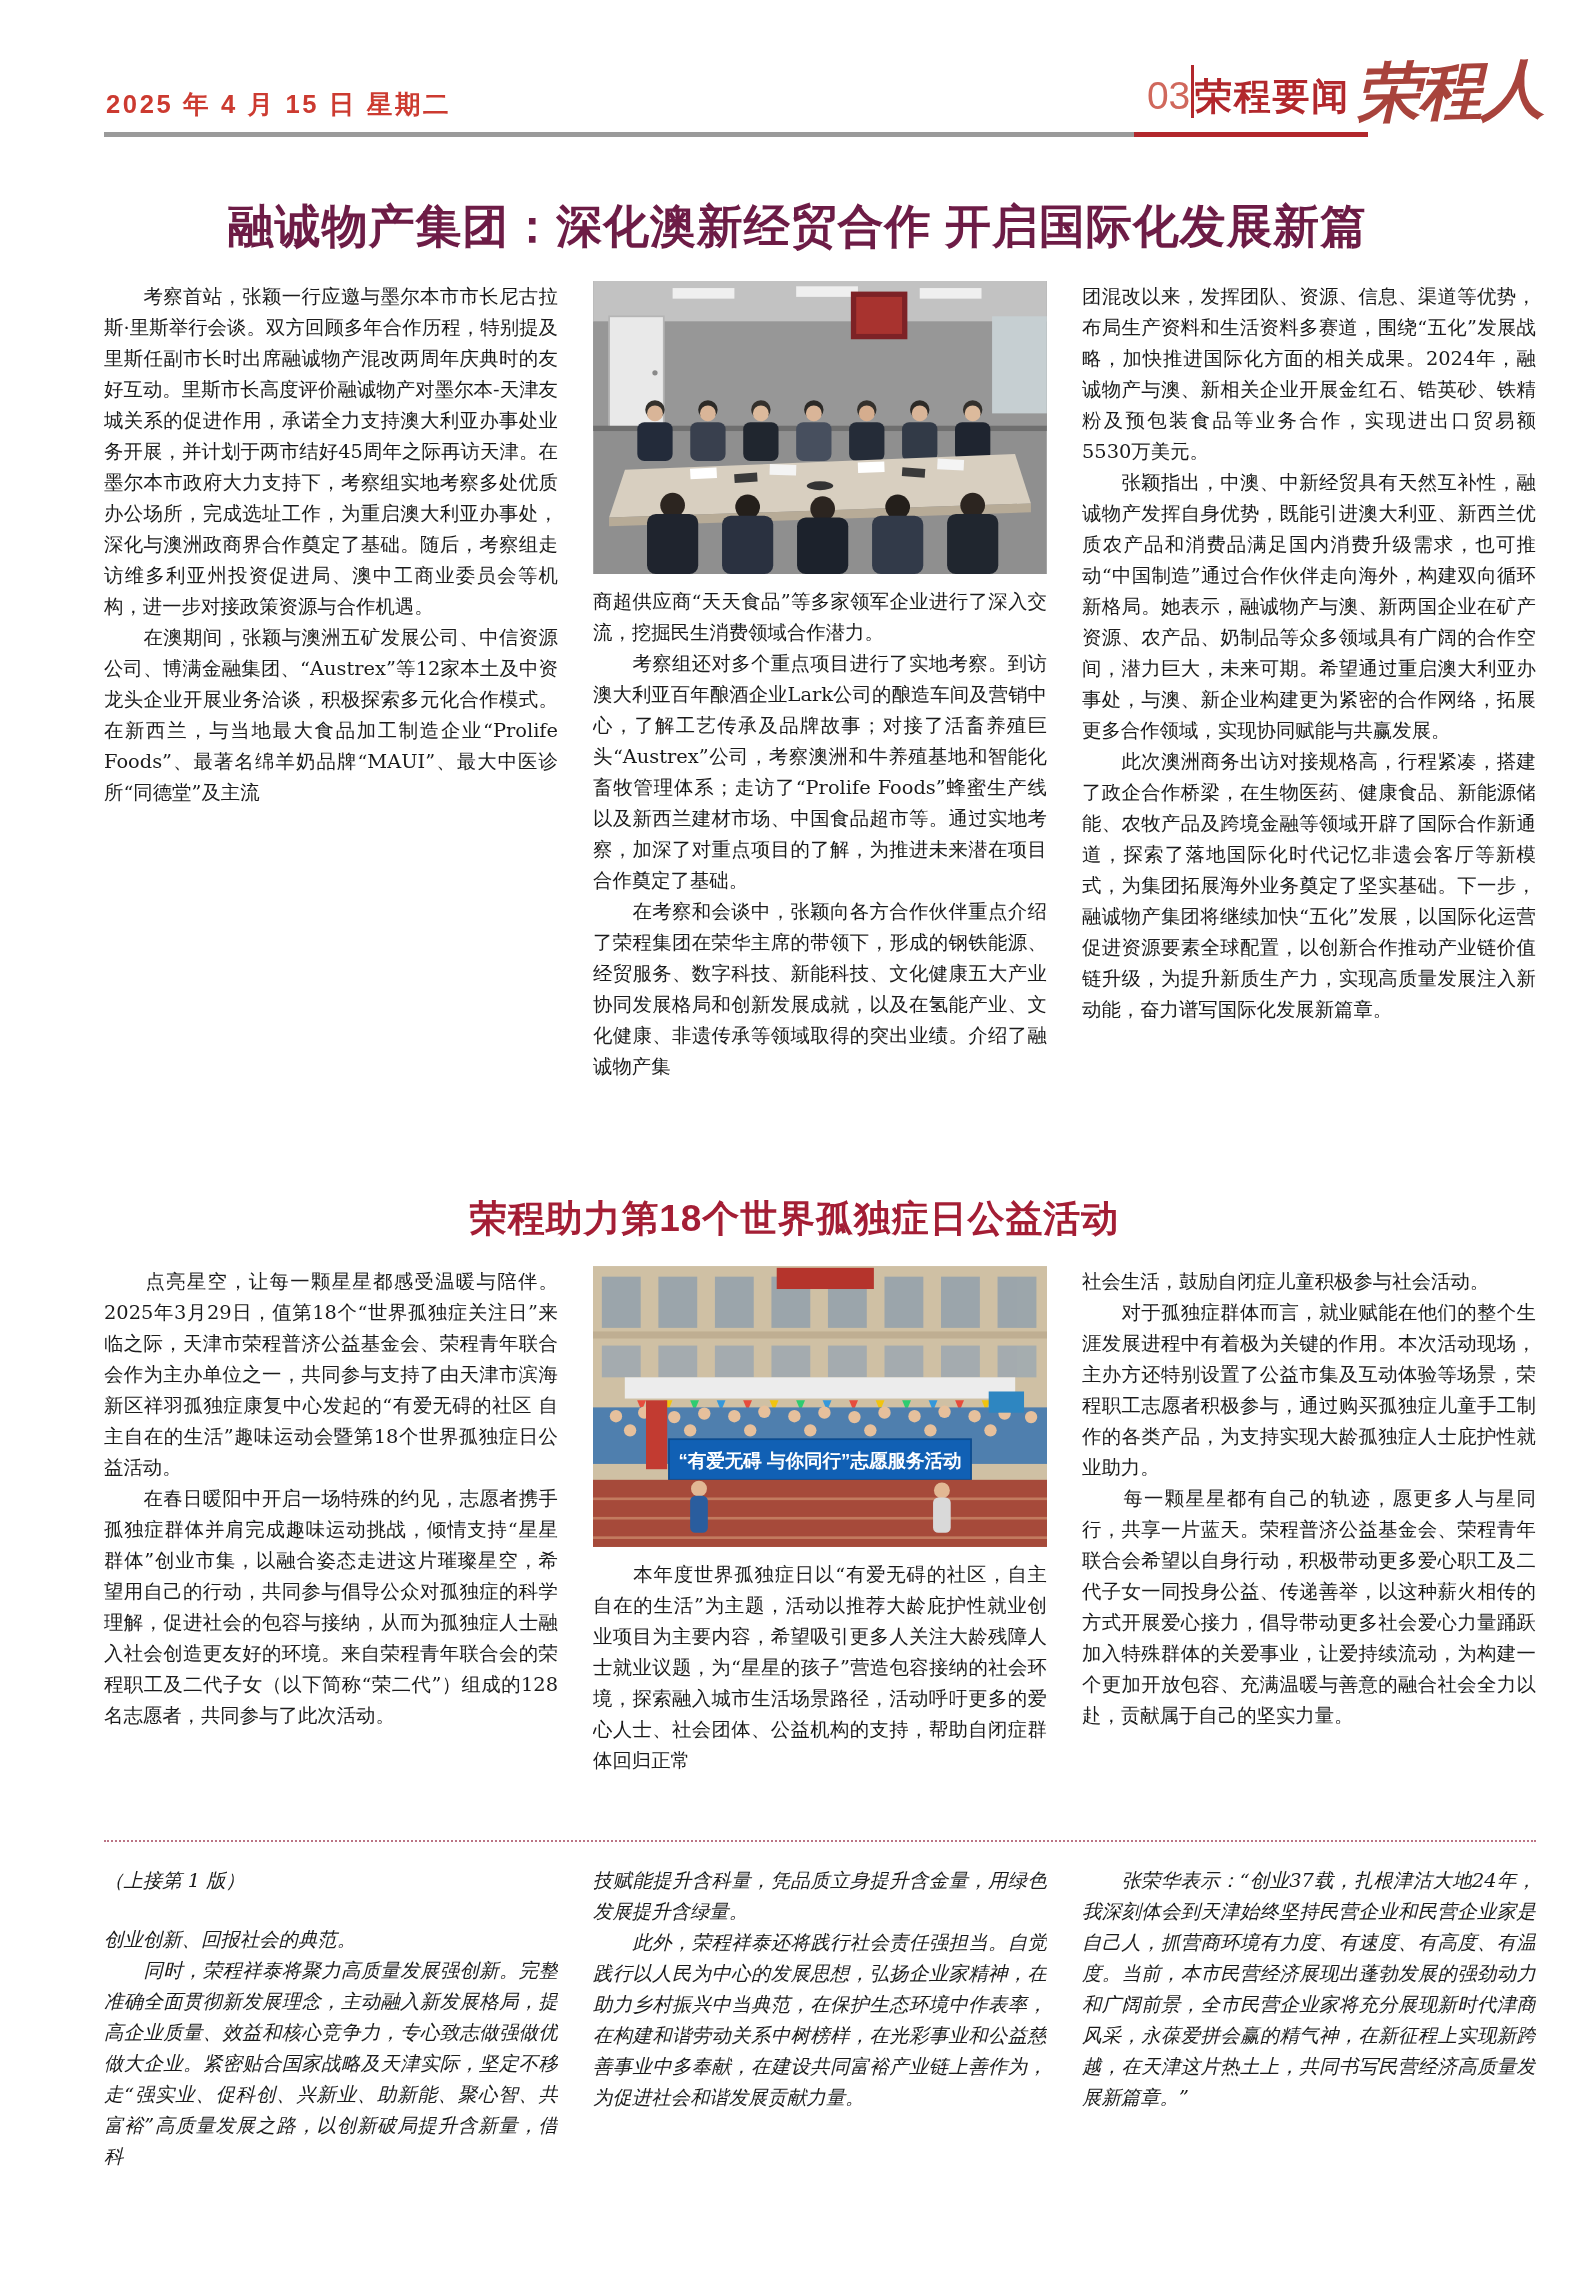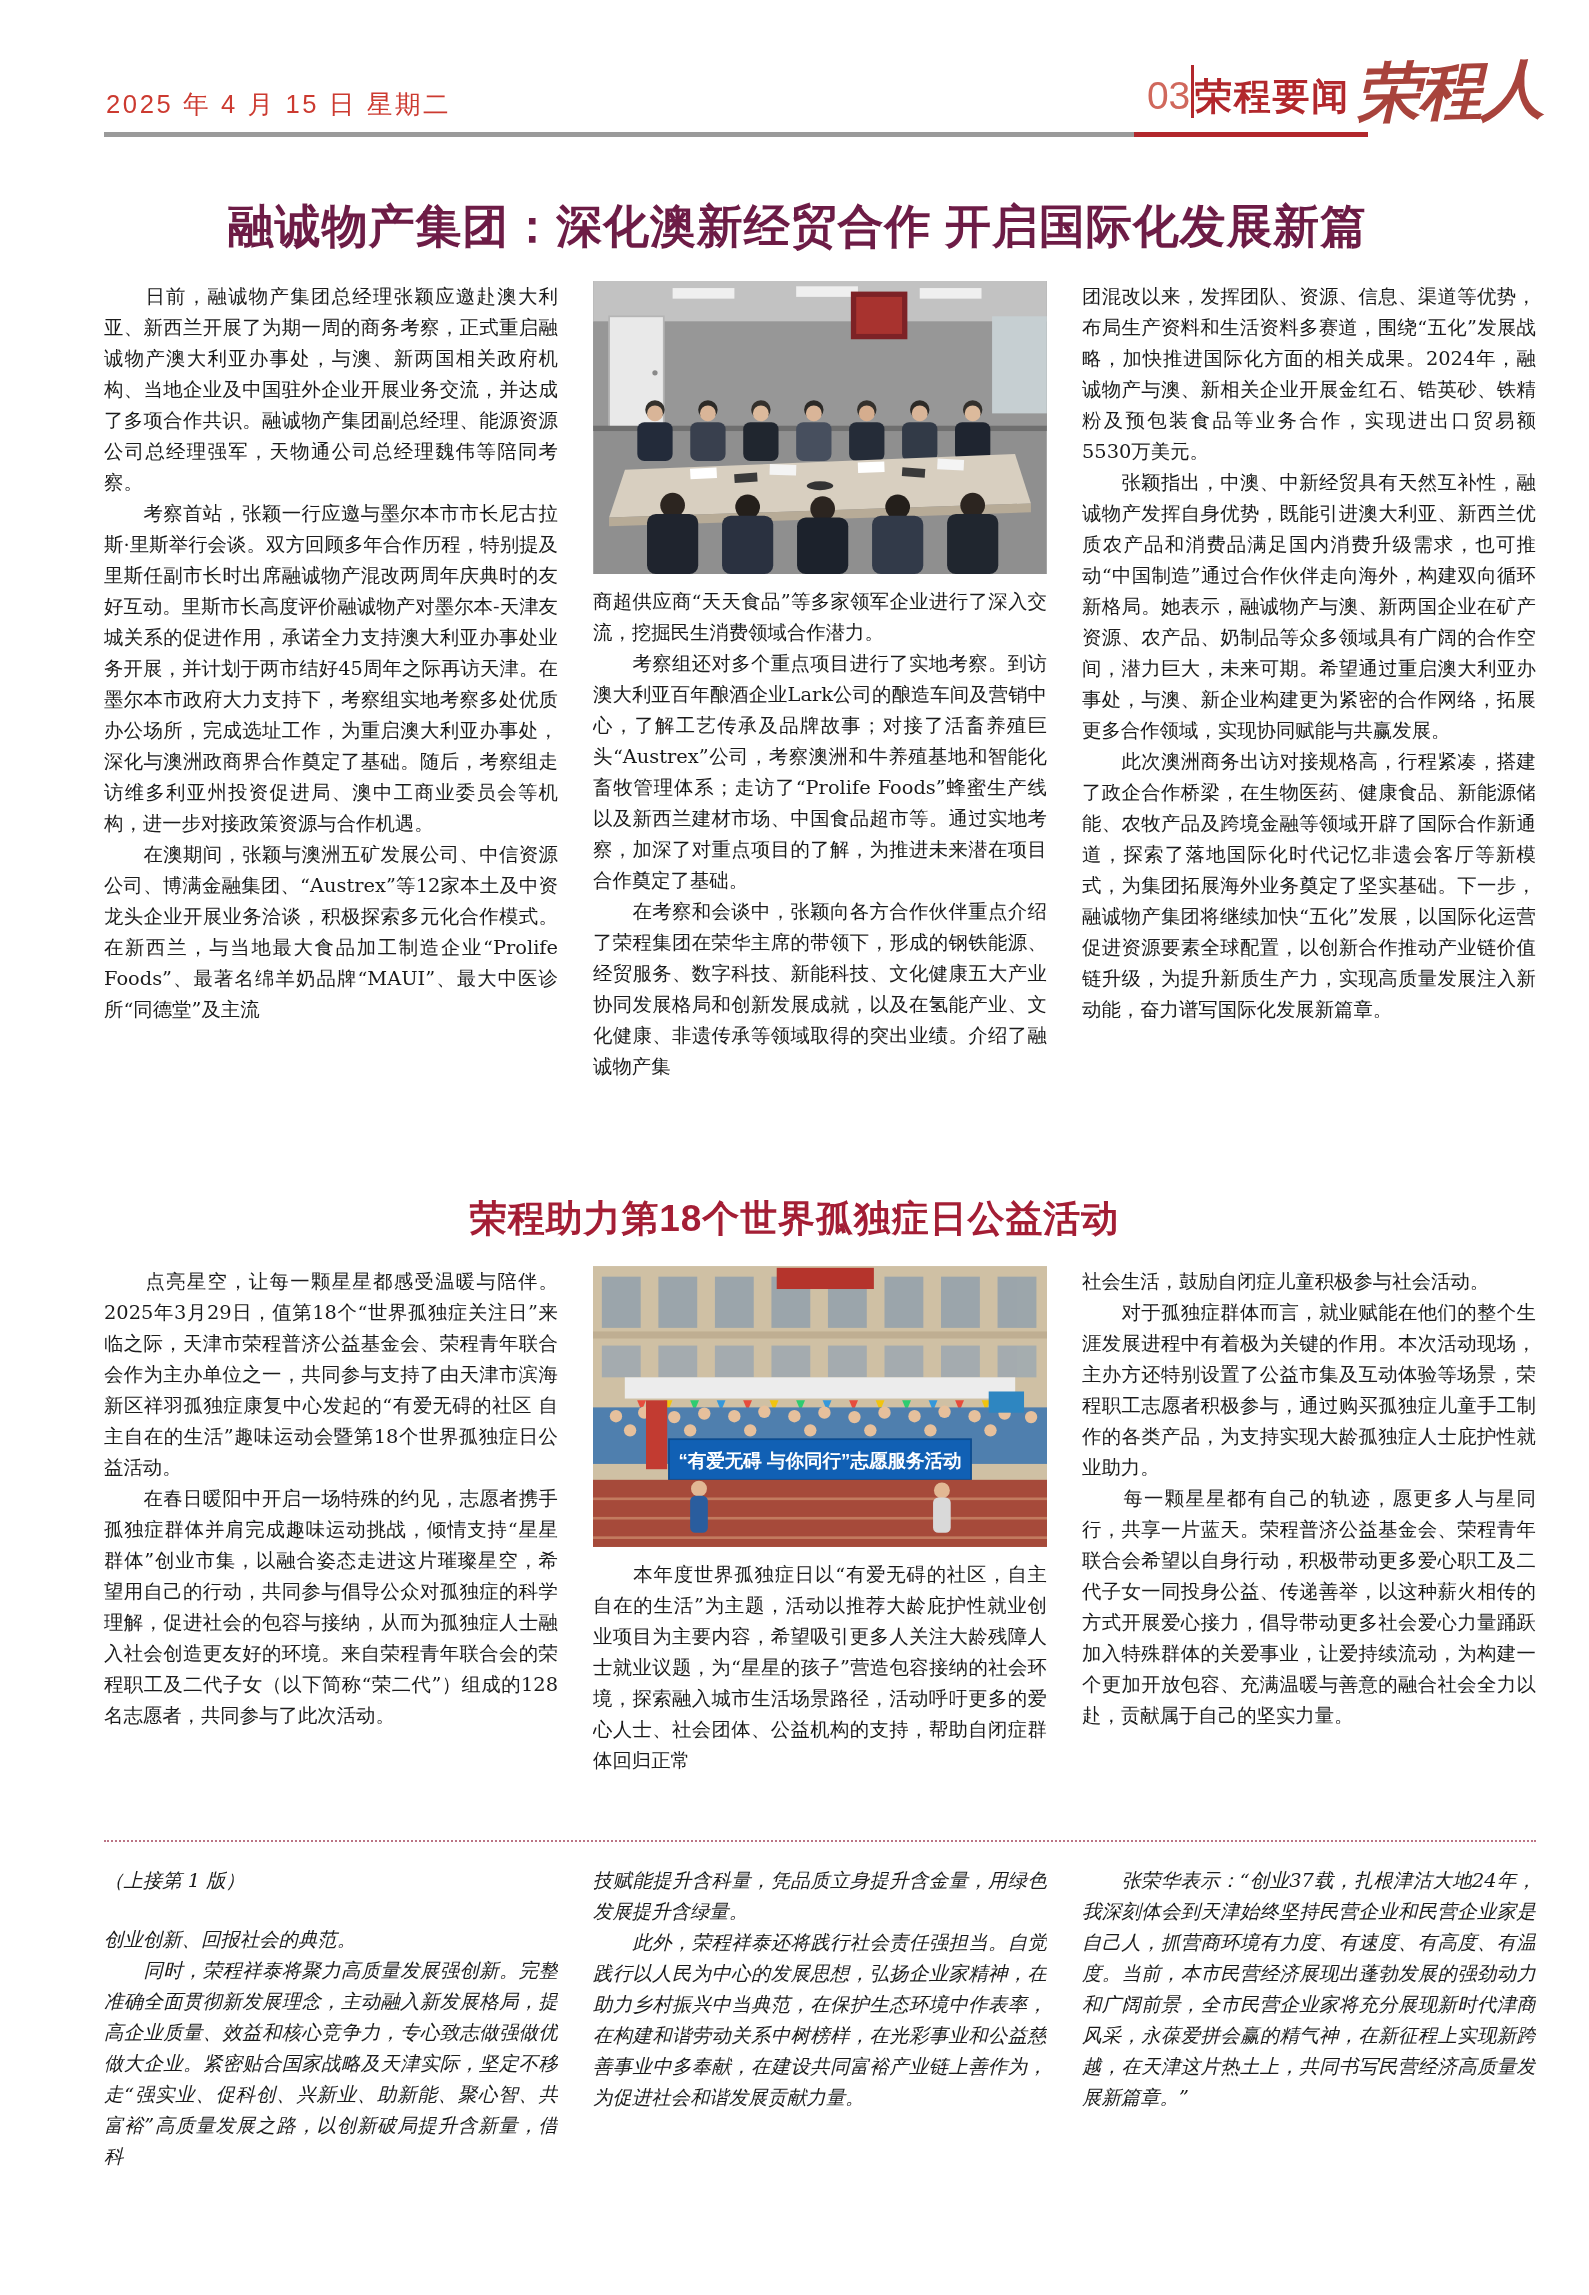--- a/index.html
+++ b/index.html
@@ -1,21 +1,21 @@
 <!DOCTYPE html>
 <html style="font-size:14px"><head>
 <meta charset="utf-8">
 <style>
   html,body{margin:0;padding:0;background:#ffffff;}
   .page{position:relative;width:1589px;height:2295px;background:#ffffff;overflow:hidden;
         font-family:"DejaVu Serif","Liberation Serif",serif;color:#1b1b1b;}
 
   
   .hdr-date{position:absolute;left:106px;top:87px;font-family:"Liberation Sans",sans-serif;
-            font-weight:normal;font-size:25.6px;color:#cc3a30;letter-spacing:2.6px;}
+            font-weight:bold;font-size:25.6px;color:#cc3a30;letter-spacing:2.6px;}
   .mast{position:absolute;top:64px;right:46px;display:flex;align-items:flex-end;gap:1px;}
   .mast-pageno{font-family:"Liberation Sans",sans-serif;font-size:39px;color:#d0685c;line-height:1;padding-bottom:3.5px;}
   .mast-vline{width:2.6px;height:53px;background:#b2272c;}
   .mast-section{font-family:Liberation Serif, serif;font-weight:bold;font-size:37px;color:#b2272c;line-height:1;padding-bottom:3.5px;letter-spacing:1.8px;}
   .mast-logo{font-size:64px;font-weight:bold;font-style:italic;color:#a8433c;line-height:.85;
              transform:rotate(-1.5deg);letter-spacing:-1.8px;padding-left:5.3px;}
   .hdr-rule{position:absolute;top:132px;left:104px;height:5.3px;display:flex;}
   .hdr-rule .seg-gray{width:1030px;background:#9a9a9a;}
   .hdr-rule .seg-red{width:234px;background:#b2272c;}
 
@@ -53,21 +53,20 @@
   </div>
   <div class="hdr-rule">
     <span class="seg-gray"></span>
     <span class="seg-red"></span>
   </div>
 
   <div class="a1-title">融诚物产集团：深化澳新经贸合作 开启国际化发展新篇</div>
 
   <div class="cols" id="a1cols">
     <div class="col">
-        <p>　　日前，融诚物产集团总经理张颖应邀赴澳大利亚、新西兰开展了为期一周的商务考察，正式重启融诚物产澳大利亚办事处，与澳、新两国相关政府机构、当地企业及中国驻外企业开展业务交流，并达成了多项合作共识。融诚物产集团副总经理、能源资源公司总经理强军，天物通公司总经理魏伟等陪同考察。</p>
         <p>　　考察首站，张颖一行应邀与墨尔本市市长尼古拉斯·里斯举行会谈。双方回顾多年合作历程，特别提及里斯任副市长时出席融诚物产混改两周年庆典时的友好互动。里斯市长高度评价融诚物产对墨尔本-天津友城关系的促进作用，承诺全力支持澳大利亚办事处业务开展，并计划于两市结好45周年之际再访天津。在墨尔本市政府大力支持下，考察组实地考察多处优质办公场所，完成选址工作，为重启澳大利亚办事处，深化与澳洲政商界合作奠定了基础。随后，考察组走访维多利亚州投资促进局、澳中工商业委员会等机构，进一步对接政策资源与合作机遇。</p>
         <p>　　在澳期间，张颖与澳洲五矿发展公司、中信资源公司、博满金融集团、“Austrex”等12家本土及中资龙头企业开展业务洽谈，积极探索多元化合作模式。在新西兰，与当地最大食品加工制造企业“Prolife Foods”、最著名绵羊奶品牌“MAUI”、最大中医诊所“同德堂”及主流</p>
       </div>
     <div class="col">
 
       <svg class="photo" width="454" height="293" viewBox="0 0 514 332" xmlns="http://www.w3.org/2000/svg">
         <rect width="514" height="332" fill="#8f8f8f"></rect>
         <rect x="0" y="0" width="514" height="46" fill="#c2c2c2"></rect>
         <rect x="90" y="8" width="70" height="12" fill="#efefef"></rect>
         <rect x="230" y="6" width="70" height="12" fill="#efefef"></rect>

